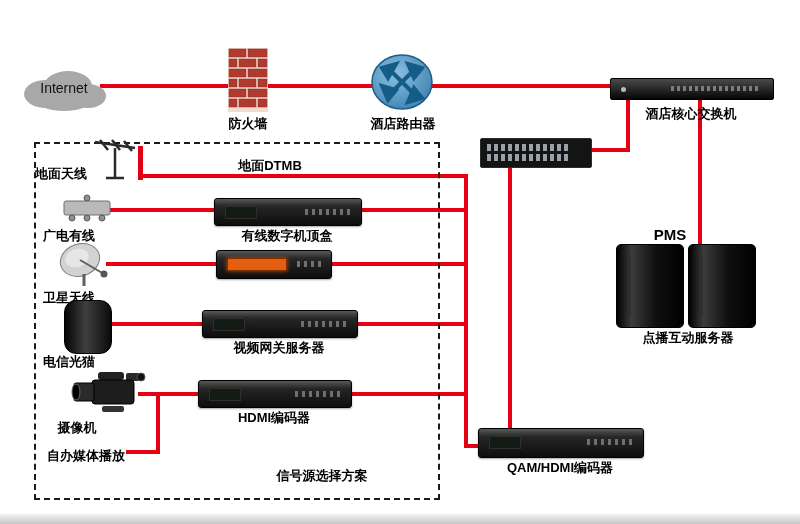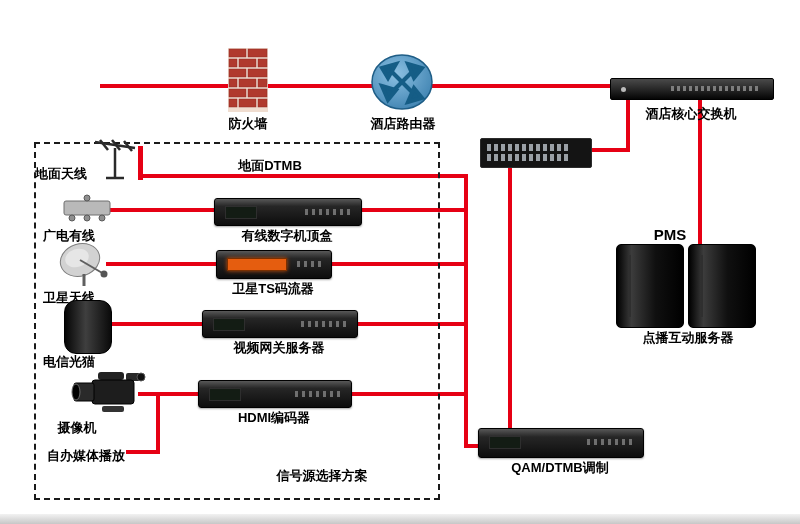--- a/index.html
+++ b/index.html
@@ -62,20 +62,31 @@
   <div class="line" style="left:328px;top:262px;width:140px;height:4px"></div>
   <div class="line" style="left:108px;top:322px;width:94px;height:4px"></div>
   <div class="line" style="left:354px;top:322px;width:114px;height:4px"></div>
   <div class="line" style="left:138px;top:392px;width:60px;height:4px"></div>
   <div class="line" style="left:348px;top:392px;width:120px;height:4px"></div>
   <div class="line" style="left:156px;top:392px;width:4px;height:62px"></div>
   <div class="line" style="left:126px;top:450px;width:34px;height:4px"></div>
 
   <div class="dashed-box" style="left:34px;top:142px;width:402px;height:354px"></div>
 
+  <div class="node" style="left:20px;top:62px;width:88px;height:52px">
+    <svg width="88" height="52" viewBox="0 0 88 52">
+      <g fill="#a8a8a8">
+        <ellipse cx="26" cy="32" rx="22" ry="14"></ellipse>
+        <ellipse cx="48" cy="24" rx="24" ry="15"></ellipse>
+        <ellipse cx="68" cy="34" rx="18" ry="12"></ellipse>
+        <ellipse cx="44" cy="36" rx="30" ry="13"></ellipse>
+      </g>
+    </svg>
+    <span class="cloud-text">Internet</span>
+  </div>
 
   <div class="node" style="left:228px;top:48px;width:40px;height:64px">
     <svg width="40" height="64" viewBox="0 0 40 64">
       <rect x="0" y="0" width="40" height="64" fill="#f0ddd0"></rect>
       <g fill="#b03a2e" stroke="#8f2a20" stroke-width="0.5">
         <rect x="1" y="1" width="17" height="8"></rect>
           <rect x="20" y="1" width="19" height="8"></rect>
         <rect x="1" y="11" width="8" height="8"></rect>
           <rect x="11" y="11" width="17" height="8"></rect>
           <rect x="30" y="11" width="9" height="8"></rect>
@@ -175,21 +186,20 @@
       <circle cx="48" cy="34" r="3.5" fill="#555"></circle>
       <line x1="28" y1="34" x2="28" y2="46" stroke="#5f5f5f" stroke-width="3"></line>
     </svg>
   </div>
   <div class="label" style="left:36px;top:290px;width:66px">卫星天线</div>
 
   <div class="rack" style="left:216px;top:250px;width:114px;height:27px">
     <span class="scr orange"></span>
     <span class="dots" style="width:24px"></span>
   </div>
-  <div class="label" style="left:200px;top:281px;width:146px">卫星TS码流器</div>
 
   <div class="modem" style="left:64px;top:300px;width:46px;height:52px"></div>
   <div class="label" style="left:36px;top:354px;width:66px">电信光猫</div>
 
   <div class="rack" style="left:202px;top:310px;width:154px;height:26px">
     <span class="scr"></span>
     <span class="dots"></span>
   </div>
   <div class="label" style="left:202px;top:340px;width:154px">视频网关服务器</div>
 
@@ -213,17 +223,17 @@
   <div class="label" style="left:198px;top:410px;width:152px">HDMI编码器</div>
 
   <div class="label" style="left:38px;top:448px;width:96px">自办媒体播放</div>
 
   <div class="label" style="left:264px;top:468px;width:116px">信号源选择方案</div>
 
   <div class="rack" style="left:478px;top:428px;width:164px;height:28px">
     <span class="scr"></span>
     <span class="dots"></span>
   </div>
-  <div class="label" style="left:478px;top:460px;width:164px">QAM/DTMB调制</div>
+  <div class="label" style="left:478px;top:460px;width:164px">QAM/HDMI编码器</div>
 
   <div class="bottom-strip"></div>
 
 </div>
 
 </body></html>

